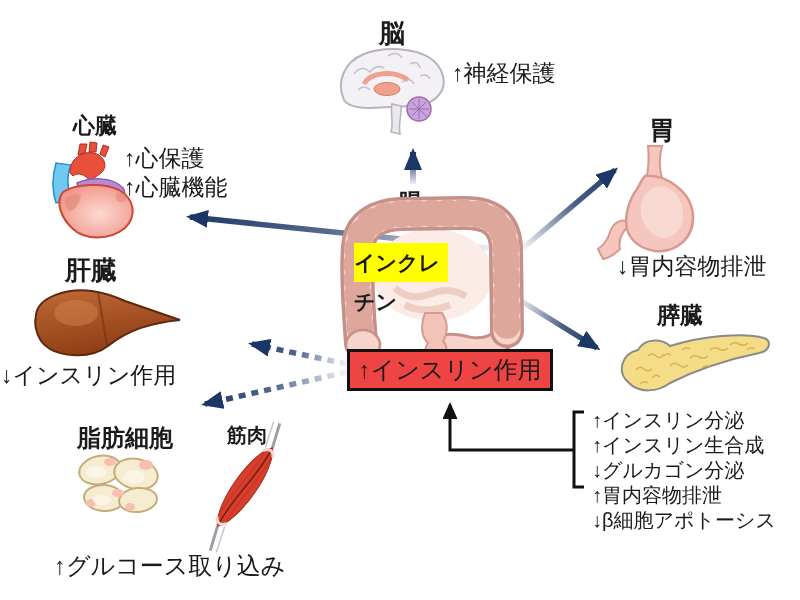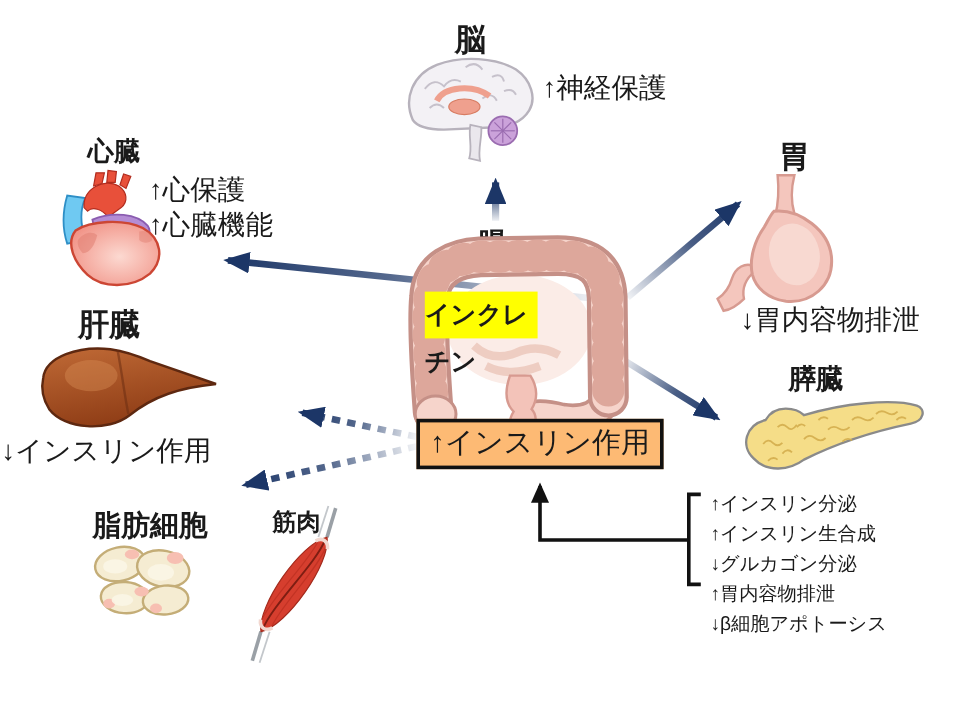--- a/index.html
+++ b/index.html
@@ -1,24 +1,24 @@
 <!DOCTYPE html>
 <html><head>
 <meta charset="utf-8">
 <style>
   html,body{margin:0;padding:0;background:#fff;}
   #canvas{position:relative;width:800px;height:600px;background:#ffffff;overflow:hidden;
           font-family:"Liberation Sans","DejaVu Sans",sans-serif;color:#1a1a1a;}
   .abs{position:absolute;}
   .organ-label{font-weight:bold;font-size:25px;white-space:nowrap;}
   .fx{font-size:23px;line-height:29px;white-space:nowrap;}
-  .fx-list{font-size:16px;line-height:25px;white-space:nowrap;}
+  .fx-list{font-size:20px;line-height:25px;white-space:nowrap;}
   #incretin-box{left:354px;top:243px;width:94px;height:39px;background:#ffff00;
       font-weight:bold;font-size:21px;text-align:left;line-height:39px;z-index:6;letter-spacing:0px;}
-  #insulin-box{left:347px;top:349px;width:206px;height:42px;background:#fdba74;border:3px solid #111;
+  #insulin-box{left:347px;top:349px;width:206px;height:42px;background:#ef4444;border:3px solid #111;
       box-sizing:border-box;font-size:24px;text-align:center;line-height:36px;z-index:6;}
   svg{display:block;overflow:visible;}
   .z2{z-index:2;}
   #arrow-layer{left:0;top:0;z-index:1;pointer-events:none;}
 </style>
 </head>
 <body>
 
 <div id="canvas">
 
@@ -169,20 +169,21 @@
       <line x1="-44" y1="6" x2="-70" y2="14" stroke="#c3c7cb" stroke-width="1.5"></line>
       <path d="M-48,0 C-32,-15 32,-15 48,0 C32,15 -32,15 -48,0 Z" fill="#d63e2e" stroke="#a32a1c" stroke-width="1"></path>
       <path d="M-45,0 C-24,-5 24,5 45,0" fill="none" stroke="#7e1d12" stroke-width="1.6"></path>
       <path d="M-40,-4 C-20,-9 20,-1 40,-5" fill="none" stroke="#b92e20" stroke-width="1" opacity="0.7"></path>
       <path d="M-40,4 C-20,1 20,9 40,5" fill="none" stroke="#b92e20" stroke-width="1" opacity="0.7"></path>
       <path d="M40,-6 C46,-3 46,3 40,6" fill="none" stroke="#f2d8d0" stroke-width="3"></path>
       <path d="M-40,-6 C-46,-3 -46,3 -40,6" fill="none" stroke="#f2d8d0" stroke-width="3"></path>
     </g>
   </svg>
 
+  <div class="abs z2" style="left:54px;top:550px;font-size:24px;white-space:nowrap;">↑グルコース取り込み</div>
 
   <div class="abs organ-label z2" style="left:398px;top:186px;font-size:24px;">腸</div>
   <svg class="abs z2" style="left:325px;top:193px;" width="212" height="168" viewBox="0 0 212 168">
     <ellipse cx="108" cy="82" rx="60" ry="46" fill="#fbece7"></ellipse>
     <g fill="none" stroke="#eecdc2" stroke-width="7">
       <path d="M70,95 q15,14 35,6 q18,-8 36,2"></path>
       <path d="M80,112 q20,10 45,0"></path>
     </g>
     <g fill="none" stroke-linecap="round" stroke-linejoin="round">
       <path d="M181,136 C178,152 162,158 143,155 C132,152 122,151 114,154" stroke="#c59087" stroke-width="25"></path>

